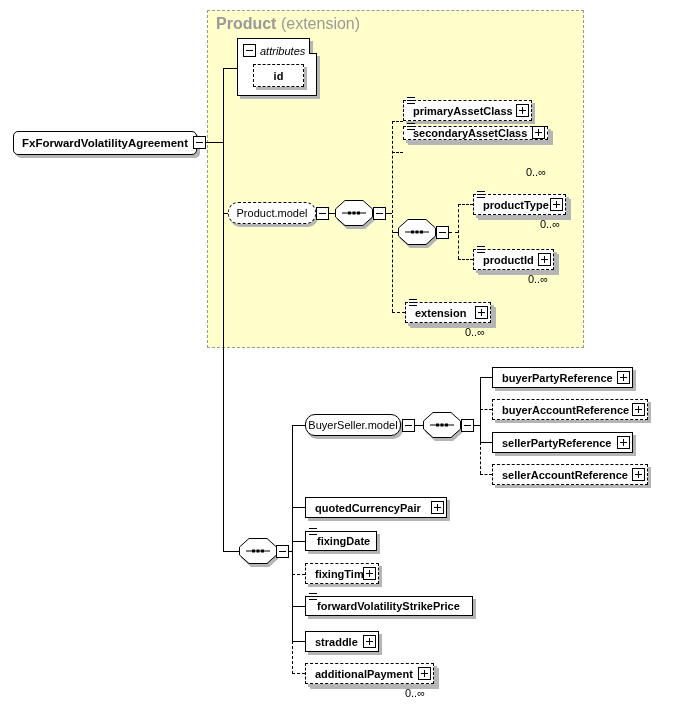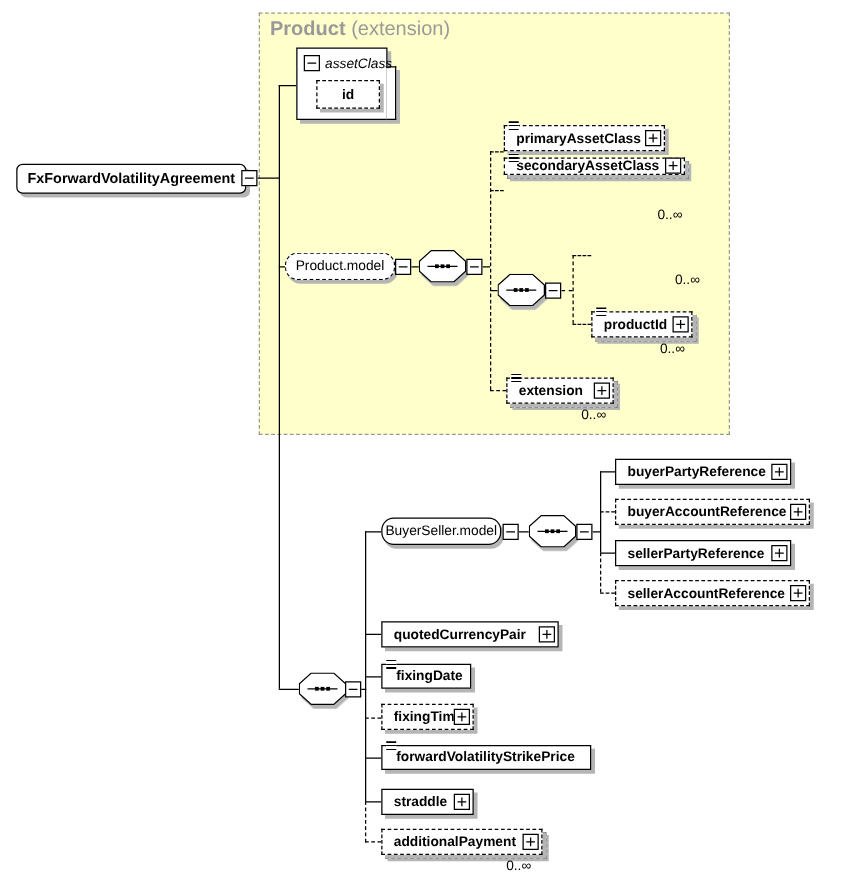--- a/index.html
+++ b/index.html
@@ -105,21 +105,21 @@
   <div class="hl dash" style="left:480px;top:474px;width:12px"></div>
 
   <div class="el rootEl center" style="left:13px;top:131px;width:184px;height:24px">
     <span class="lbl">FxForwardVolatilityAgreement</span>
   </div>
   <div class="xp" style="left:193px;top:136px"></div>
 
   <div class="attr-main"></div>
   <div class="attr-step"></div>
   <div class="xp" style="left:243px;top:44px"></div>
-  <div class="attr-label">assetClass</div>
+  <div class="attr-label">attributes</div>
   <div class="el dashed center" style="left:253px;top:64px;width:51px;height:23px">
     <span class="lbl">id</span>
   </div>
 
   <div class="model dashed" style="left:228px;top:202px;width:88px;height:22px">
     <span>Product.model</span>
   </div>
   <div class="xp" style="left:316px;top:207px"></div>
   <svg class="seq" style="left:335px;top:200px" viewBox="0 0 38 26">
     <path d="M10 0.5 L28 0.5 L37.5 9 L37.5 17 L28 25.5 L10 25.5 L0.5 17 L0.5 9 Z" fill="#fff" stroke="#000"></path>
@@ -148,20 +148,28 @@
 
   <svg class="seq" style="left:398px;top:219px" viewBox="0 0 38 26">
     <path d="M10 0.5 L28 0.5 L37.5 9 L37.5 17 L28 25.5 L10 25.5 L0.5 17 L0.5 9 Z" fill="#fff" stroke="#000"></path>
     <line x1="7" y1="13" x2="31" y2="13" stroke="#000"></line>
     <rect x="13" y="11.5" width="3" height="3" fill="#000"></rect>
       <rect x="17.5" y="11.5" width="3" height="3" fill="#000"></rect>
       <rect x="22" y="11.5" width="3" height="3" fill="#000"></rect>
   </svg>
   <div class="xp" style="left:436px;top:226px"></div>
 
+  <div class="wrap" style="left:473px;top:194px;width:93px;height:21px">
+    <div class="ghost"></div>
+    <div class="el dashed">
+      <span class="ticon"></span>
+      <span class="lbl">productType</span>
+      <span class="xp plus"></span>
+    </div>
+  </div>
   <div class="occ" style="left:505px;top:218px;width:55px">0..∞</div>
 
   <div class="wrap" style="left:473px;top:249px;width:81px;height:21px">
     <div class="ghost"></div>
     <div class="el dashed">
       <span class="ticon"></span>
       <span class="lbl">productId</span>
       <span class="xp plus"></span>
     </div>
   </div>

